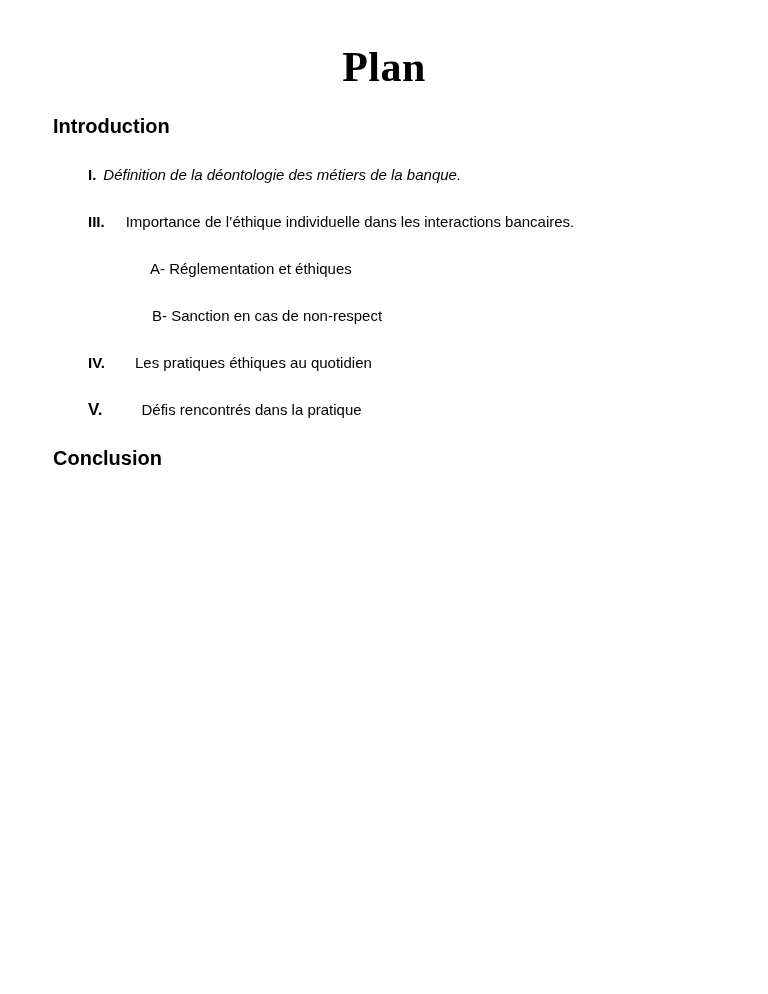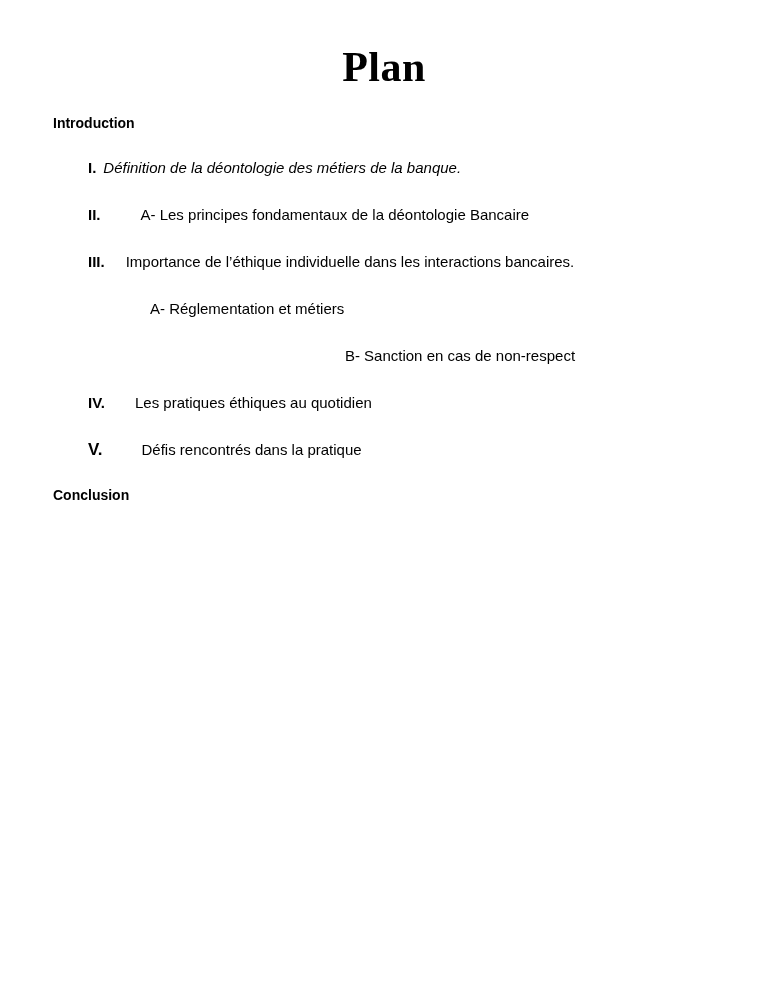--- a/index.html
+++ b/index.html
@@ -22,21 +22,21 @@
     padding-top: 44px;
     text-align: center;
     font-family: "Liberation Serif", serif;
     font-weight: 700;
     font-size: 42px;
     line-height: 1.1;
     letter-spacing: 0.5px;
   }
   .section-heading {
     margin: 0;
-    font-size: 14px;
+    font-size: 20px;
     font-weight: 700;
     padding-left: 53px;
   }
   .heading-intro {
     margin-top: 25px;
   }
   .heading-conclusion {
     margin-top: 19px;
   }
   .outline {
@@ -55,21 +55,21 @@
   }
   .marker-large {
     font-size: 17px;
   }
   
   .row-1 .text { margin-left: 7px; font-style: italic; }
   .row-2 .text { margin-left: 40px; }
   .row-3 { padding-left: 152px !important; }
   .row-4 .text { margin-left: 21px; }
   .row-5 { padding-left: 150px !important; }
-  .row-6 { padding-left: 152px !important; text-align: center; }
+  .row-6 { padding-left: 152px !important; }
   .row-7 .text { margin-left: 30px; }
   .row-8 .text { margin-left: 39px; }
   .page-number {
     position: absolute;
     top: 910px;
     right: 48px;
     font-size: 11px;
     color: #000000;
   }
 </style>
@@ -81,31 +81,28 @@
   <h1 class="doc-title">Plan</h1>
 
   <h2 class="section-heading heading-intro">Introduction</h2>
 
   <ol class="outline">
 
     <li class="row-1">
       <span class="marker">I.</span><span class="text">Définition de la déontologie des métiers de la banque.</span>
     </li>
 
-    <li class="row-2">
-      <span class="marker">II.</span><span class="text">A- Les principes fondamentaux de la déontologie Bancaire</span>
-    </li>
 
 
     <li class="row-4">
       <span class="marker">III.</span><span class="text">Importance de l’éthique individuelle dans les interactions bancaires.</span>
     </li>
 
     <li class="row-5">
-      <span class="marker"></span><span class="text">A- Réglementation et métiers</span>
+      <span class="marker"></span><span class="text">A- Réglementation et éthiques</span>
     </li>
 
     <li class="row-6">
       <span class="marker"></span><span class="text">B- Sanction en cas de non-respect</span>
     </li>
 
     <li class="row-7">
       <span class="marker">IV.</span><span class="text">Les pratiques éthiques au quotidien</span>
     </li>
 

